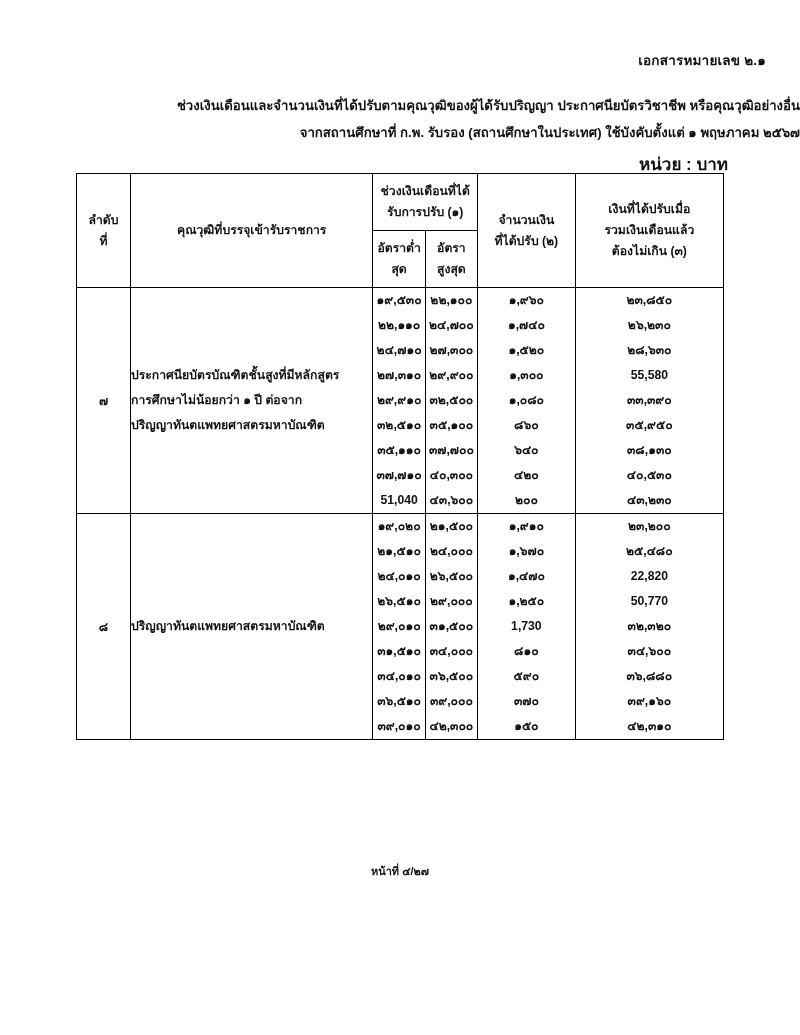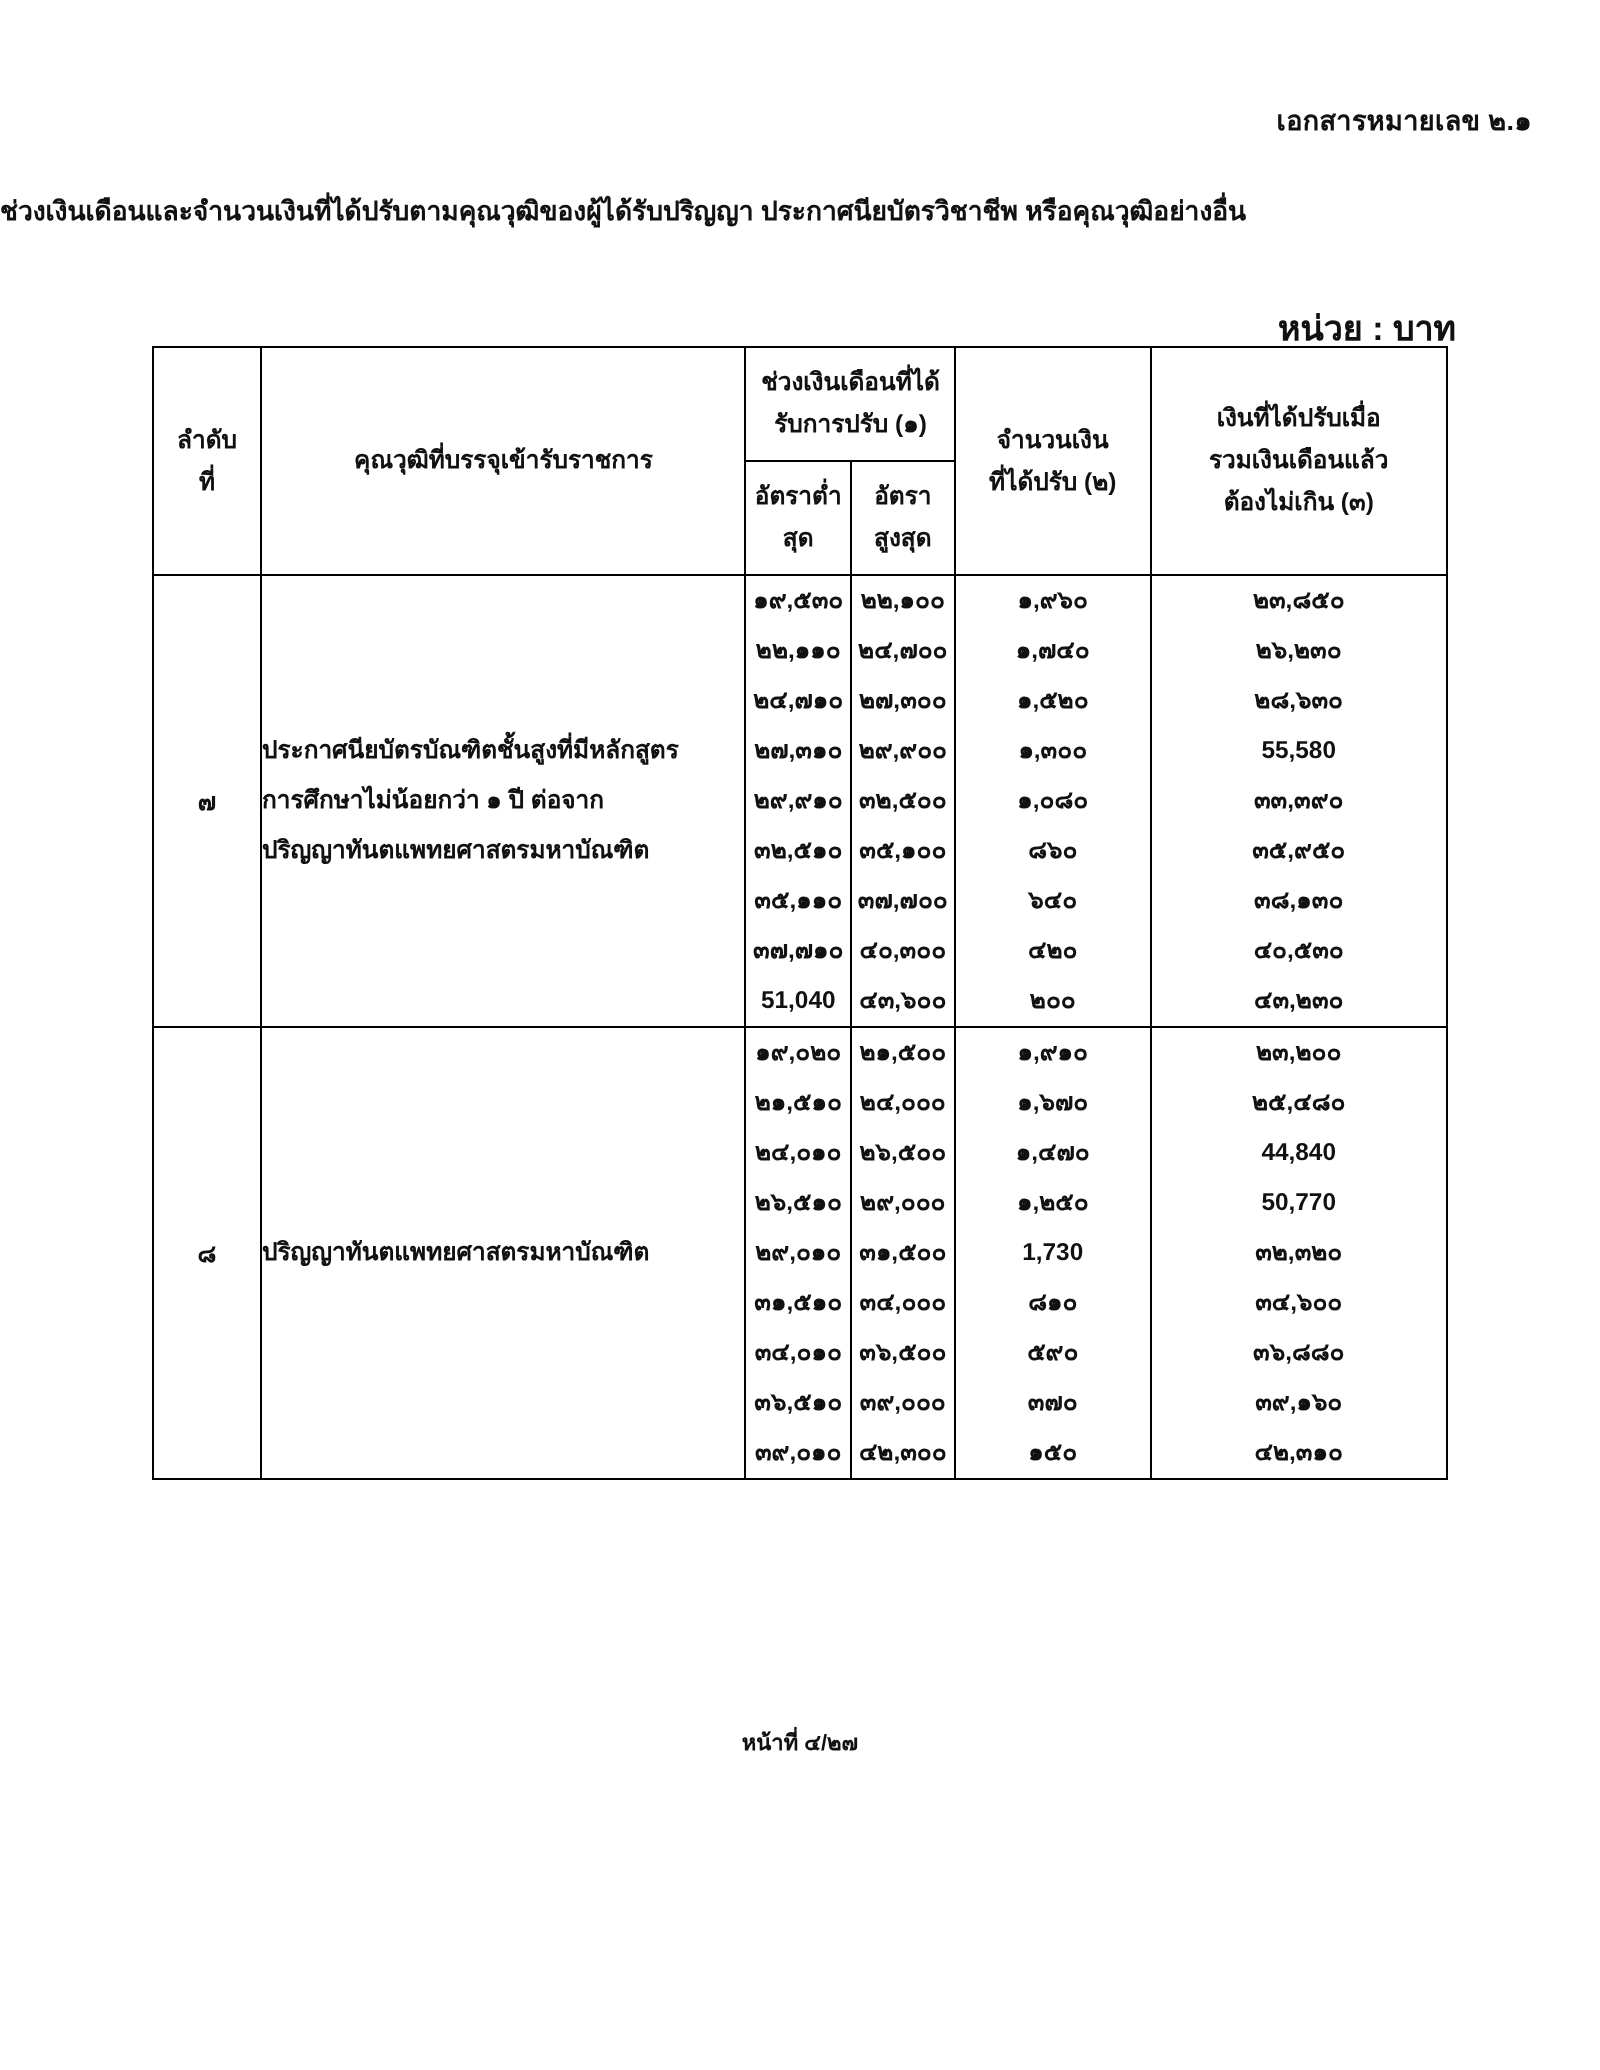--- a/index.html
+++ b/index.html
@@ -27,21 +27,21 @@
     right: 34px;
     font-size: 13.5px;
     font-weight: 700;
     letter-spacing: .2px;
   }
   .title-block {
     position: absolute;
     top: 92px;
     left: 0;
     width: 800px;
-    text-align: left;
+    text-align: right;
   }
   .title-line {
     font-size: 13.2px;
     font-weight: 700;
     line-height: 27px;
     white-space: nowrap;
   }
   .unit-line {
     position: absolute;
     top: 150px;
@@ -114,20 +114,21 @@
 </style>
 </head>
 <body>
 
 <div class="page">
 
   <div class="doc-ref">เอกสารหมายเลข ๒.๑</div>
 
   <div class="title-block">
     <div class="title-line">ช่วงเงินเดือนและจำนวนเงินที่ได้ปรับตามคุณวุฒิของผู้ได้รับปริญญา ประกาศนียบัตรวิชาชีพ หรือคุณวุฒิอย่างอื่น</div>
+    <div class="title-line">จากสถานศึกษาที่ ก.พ. รับรอง (สถานศึกษาในประเทศ) ใช้บังคับตั้งแต่ ๑ พฤษภาคม ๒๕๖๗</div>
   </div>
 
   <div class="unit-line">หน่วย : บาท</div>
 
   <table class="main">
     <thead>
       <tr>
         <th class="h-no" rowspan="2">
           <div class="hcell tall">
             <span>ลำดับ</span><br>
@@ -250,21 +251,21 @@
             <div class="numrow">๑,๒๕๐</div>
             <div class="numrow">1,730</div>
             <div class="numrow">๘๑๐</div>
             <div class="numrow">๕๙๐</div>
             <div class="numrow">๓๗๐</div>
             <div class="numrow">๑๕๐</div>
           </td>
           <td class="c-nums">
             <div class="numrow">๒๓,๒๐๐</div>
             <div class="numrow">๒๕,๔๘๐</div>
-            <div class="numrow">44,840</div>
+            <div class="numrow">22,820</div>
             <div class="numrow">50,770</div>
             <div class="numrow">๓๒,๓๒๐</div>
             <div class="numrow">๓๔,๖๐๐</div>
             <div class="numrow">๓๖,๘๘๐</div>
             <div class="numrow">๓๙,๑๖๐</div>
             <div class="numrow">๔๒,๓๑๐</div>
           </td>
         </tr>
       </tbody>
   </table>

